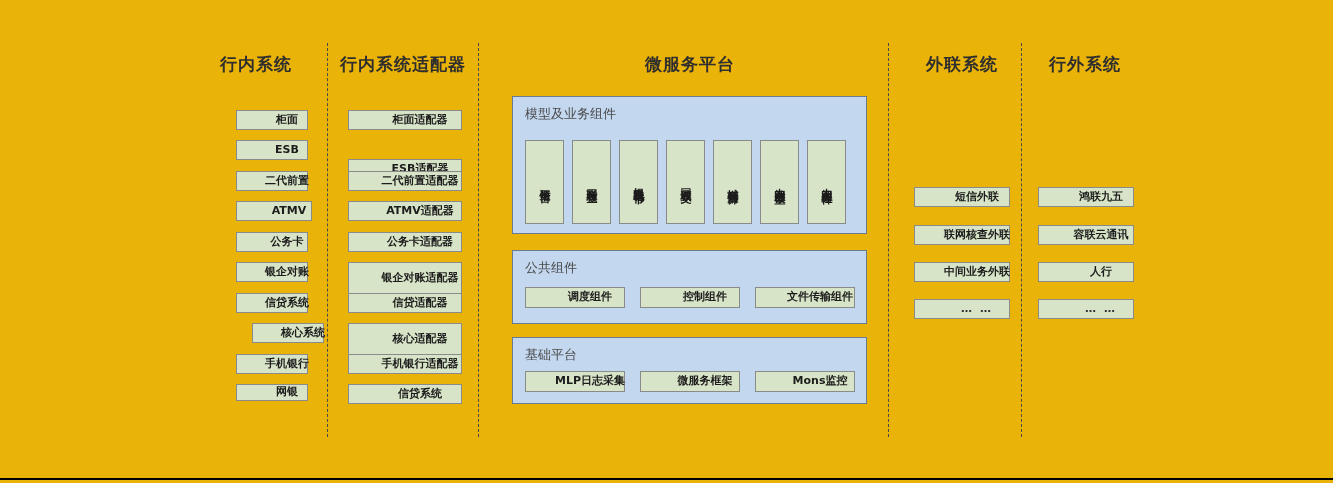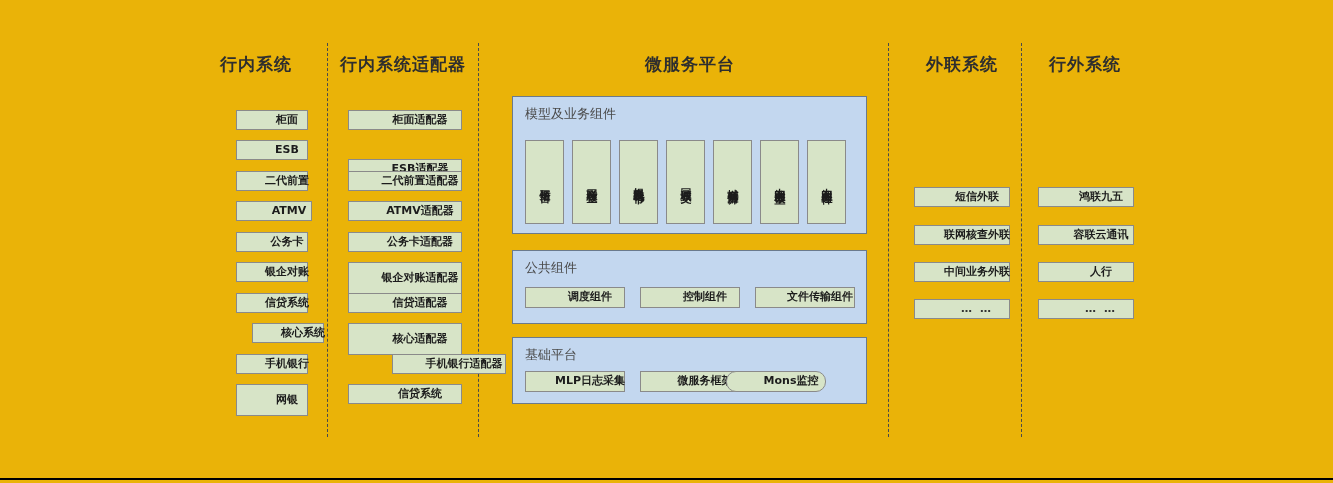--- a/index.html
+++ b/index.html
@@ -129,31 +129,31 @@
 
   <div class="node" style="left:236px; top:110px; width:72px; height:20px;">柜面</div>
   <div class="node" style="left:236px; top:140px; width:72px; height:20px;">ESB</div>
   <div class="node" style="left:236px; top:171px; width:72px; height:20px;">二代前置</div>
   <div class="node" style="left:236px; top:201px; width:76px; height:20px;">ATMV</div>
   <div class="node" style="left:236px; top:232px; width:72px; height:20px;">公务卡</div>
   <div class="node" style="left:236px; top:262px; width:72px; height:20px;">银企对账</div>
   <div class="node" style="left:236px; top:293px; width:72px; height:20px;">信贷系统</div>
   <div class="node" style="left:236px; top:323px; width:72px; height:20px;margin-left:16px;">核心系统</div>
   <div class="node" style="left:236px; top:354px; width:72px; height:20px;">手机银行</div>
-  <div class="node" style="left:236px; top:384px; width:72px; height:32px;text-align:center;">网银</div>
+  <div class="node" style="left:236px; top:384px; width:72px; height:17px;text-align:center;">网银</div>
 
   <div class="node" style="left:348px; top:110px; width:114px; height:20px;">柜面适配器</div>
   <div class="node" style="left:348px; top:140px; width:114px; height:20px;margin-top:19px;">ESB适配器</div>
   <div class="node" style="left:348px; top:171px; width:114px; height:20px;">二代前置适配器</div>
   <div class="node" style="left:348px; top:201px; width:114px; height:20px;">ATMV适配器</div>
   <div class="node" style="left:348px; top:232px; width:114px; height:20px;">公务卡适配器</div>
   <div class="node" style="left:348px; top:262px; width:114px; height:32px;">银企对账适配器</div>
   <div class="node" style="left:348px; top:293px; width:114px; height:20px;">信贷适配器</div>
   <div class="node" style="left:348px; top:323px; width:114px; height:32px;">核心适配器</div>
-  <div class="node" style="left:348px; top:354px; width:114px; height:20px;margin-left:44px;">手机银行适配器</div>
+  <div class="node" style="left:348px; top:354px; width:114px; height:20px;">手机银行适配器</div>
   <div class="node" style="left:348px; top:384px; width:114px; height:20px;">信贷系统</div>
 
   <div class="panel" style="left:512px; top:96px; width:355px; height:138px;">
     <div class="panel-label">模型及业务组件</div>
   </div>
 
   <div class="node-vert" style="left:525px; top:140px; width:39px; height:84px;">
       <span>短信平台</span>
     </div>
   <div class="node-vert" style="left:572px; top:140px; width:39px; height:84px;">
@@ -182,21 +182,21 @@
   <div class="node" style="left:525px; top:287px; width:100px; height:21px;">调度组件</div>
   <div class="node" style="left:640px; top:287px; width:100px; height:21px;text-align:right;">控制组件</div>
   <div class="node" style="left:755px; top:287px; width:100px; height:21px;">文件传输组件</div>
 
   <div class="panel" style="left:512px; top:337px; width:355px; height:67px;">
     <div class="panel-label">基础平台</div>
   </div>
 
   <div class="node" style="left:525px; top:371px; width:100px; height:21px;">MLP日志采集</div>
   <div class="node" style="left:640px; top:371px; width:100px; height:21px;">微服务框架</div>
-  <div class="node" style="left:726px; top:371px; width:100px; height:21px;border-radius:10px;">Mons监控</div>
+  <div class="node" style="left:755px; top:371px; width:100px; height:21px;">Mons监控</div>
 
   <div class="node" style="left:914px; top:187px; width:96px; height:20px;">短信外联</div>
   <div class="node" style="left:914px; top:225px; width:96px; height:20px;">联网核查外联</div>
   <div class="node" style="left:914px; top:262px; width:96px; height:20px;">中间业务外联</div>
   <div class="node dots" style="left:914px; top:299px; width:96px; height:20px;">… …</div>
 
   <div class="node" style="left:1038px; top:187px; width:96px; height:20px;">鸿联九五</div>
   <div class="node" style="left:1038px; top:225px; width:96px; height:20px;">容联云通讯</div>
   <div class="node" style="left:1038px; top:262px; width:96px; height:20px;">人行</div>
   <div class="node dots" style="left:1038px; top:299px; width:96px; height:20px;">… …</div>

